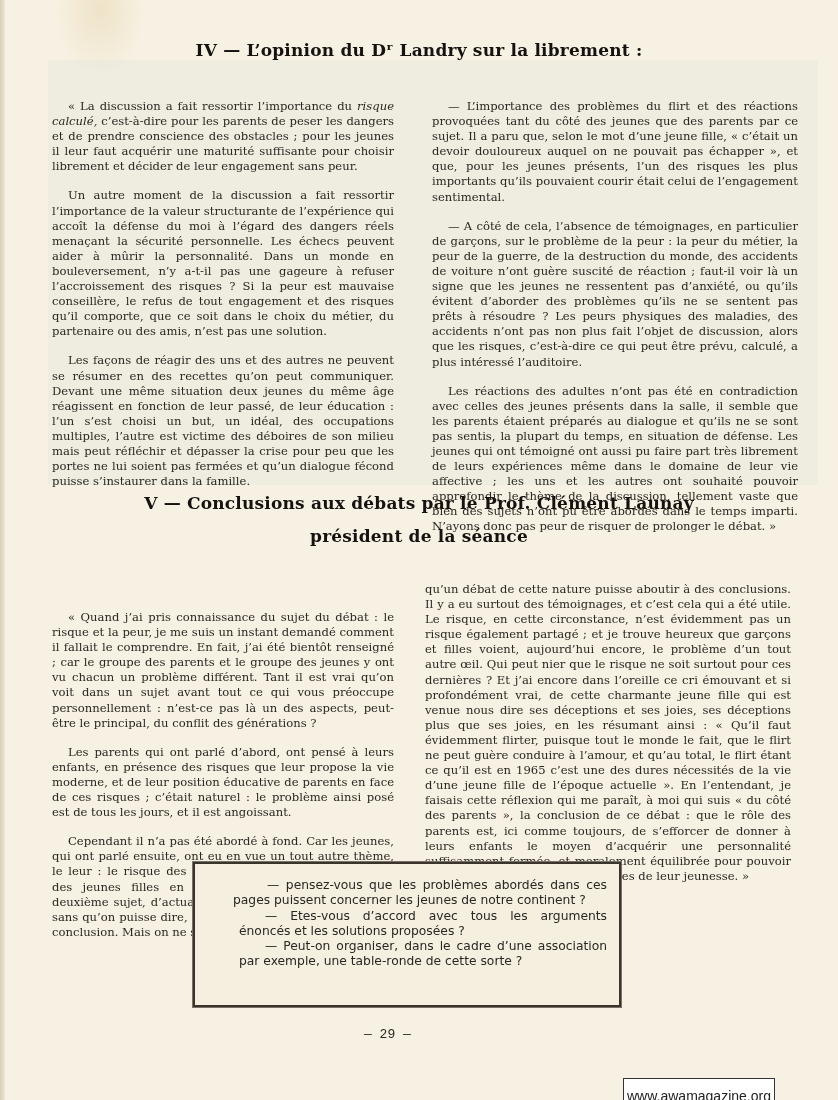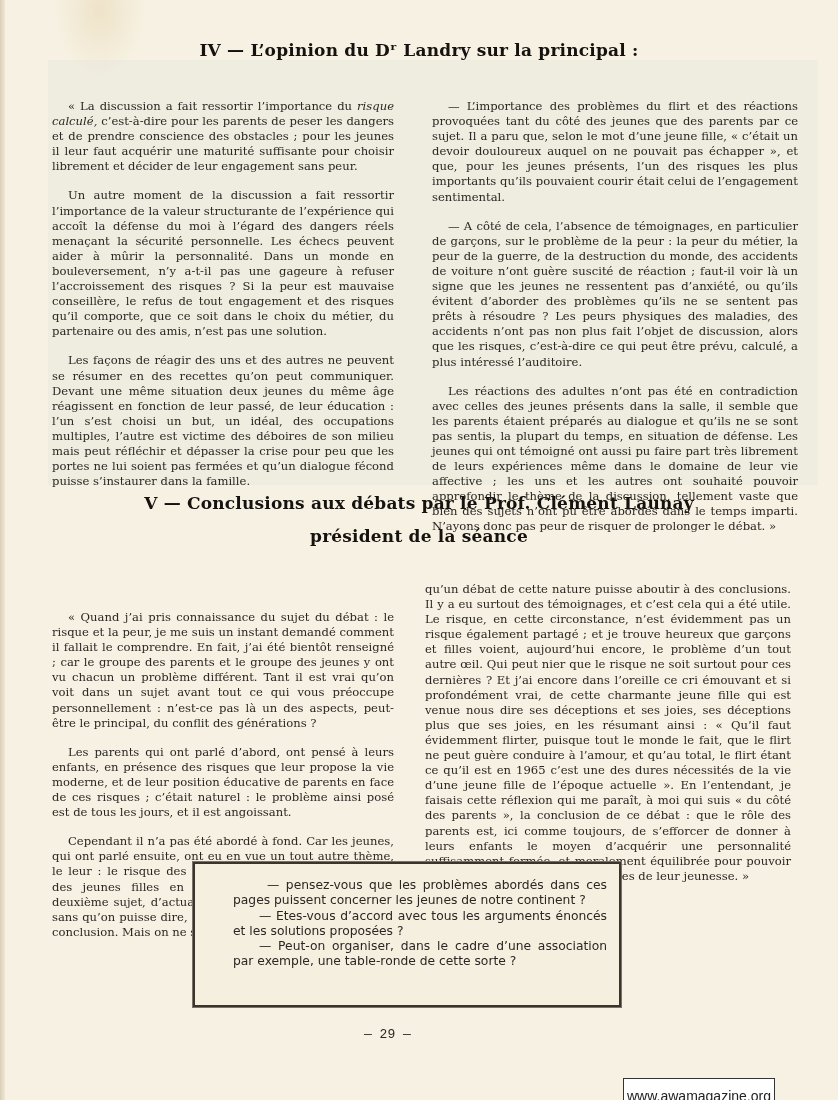--- a/index.html
+++ b/index.html
@@ -97,20 +97,21 @@
       font-size: 12.4px;
       margin-bottom: 2px;
     }
     .callout p {
       margin: 0;
       text-align: justify;
       text-indent: 34px;
     }
     .callout p.q2, .callout p.q3 {
       text-indent: 26px;
+      margin-left: 6px;
     }
     .page-number {
       position: absolute;
       left: 364px; top: 1027px;
       font-family: Liberation Mono, monospace;
       font-size: 13px;
       color: #2a2622;
       white-space: nowrap;
     }
     .watermark {
@@ -127,21 +128,21 @@
     }
     i { font-style: italic; }
   </style>
 </head>
 <body>
 
 <div class="page">
   <div class="left-edge"></div>
   <div class="tint-block"></div>
 
-  <div class="heading h-iv">IV — L’opinion du Dʳ Landry sur la principal :</div>
+  <div class="heading h-iv">IV — L’opinion du Dʳ Landry sur la librement :</div>
 
   <div class="col c1">
     <p><span>« La discussion a fait ressortir l’importance du </span><i>risque calculé,</i><span> c’est-à-dire pour les parents de peser les dangers et de prendre conscience des obstacles ; pour les jeunes il leur faut acquérir une maturité suffisante pour choisir librement et décider de leur engagement sans peur.</span></p>
     <p>Un autre moment de la discussion a fait ressortir l’importance de la valeur structurante de l’expérience qui accoît la défense du moi à l’égard des dangers réels menaçant la sécurité personnelle. Les échecs peuvent aider à mûrir la personnalité. Dans un monde en bouleversement, n’y a-t-il pas une gageure à refuser l’accroissement des risques ? Si la peur est mauvaise conseillère, le refus de tout engagement et des risques qu’il comporte, que ce soit dans le choix du métier, du partenaire ou des amis, n’est pas une solution.</p>
     <p>Les façons de réagir des uns et des autres ne peuvent se résumer en des recettes qu’on peut communiquer. Devant une même situation deux jeunes du même âge réagissent en fonction de leur passé, de leur éducation : l’un s’est choisi un but, un idéal, des occupations multiples, l’autre est victime des déboires de son milieu mais peut réfléchir et dépasser la crise pour peu que les portes ne lui soient pas fermées et qu’un dialogue fécond puisse s’instaurer dans la famille.</p>
   </div>
 
   <div class="col c2">
     <p>— L’importance des problèmes du flirt et des réactions provoquées tant du côté des jeunes que des parents par ce sujet. Il a paru que, selon le mot d’une jeune fille, « c’était un devoir douloureux auquel on ne pouvait pas échapper », et que, pour les jeunes présents, l’un des risques les plus importants qu’ils pouvaient courir était celui de l’engagement sentimental.</p>
     <p>— A côté de cela, l’absence de témoignages, en particulier de garçons, sur le problème de la peur : la peur du métier, la peur de la guerre, de la destruction du monde, des accidents de voiture n’ont guère suscité de réaction ; faut-il voir là un signe que les jeunes ne ressentent pas d’anxiété, ou qu’ils évitent d’aborder des problèmes qu’ils ne se sentent pas prêts à résoudre ? Les peurs physiques des maladies, des accidents n’ont pas non plus fait l’objet de discussion, alors que les risques, c’est-à-dire ce qui peut être prévu, calculé, a plus intéressé l’auditoire.</p>

